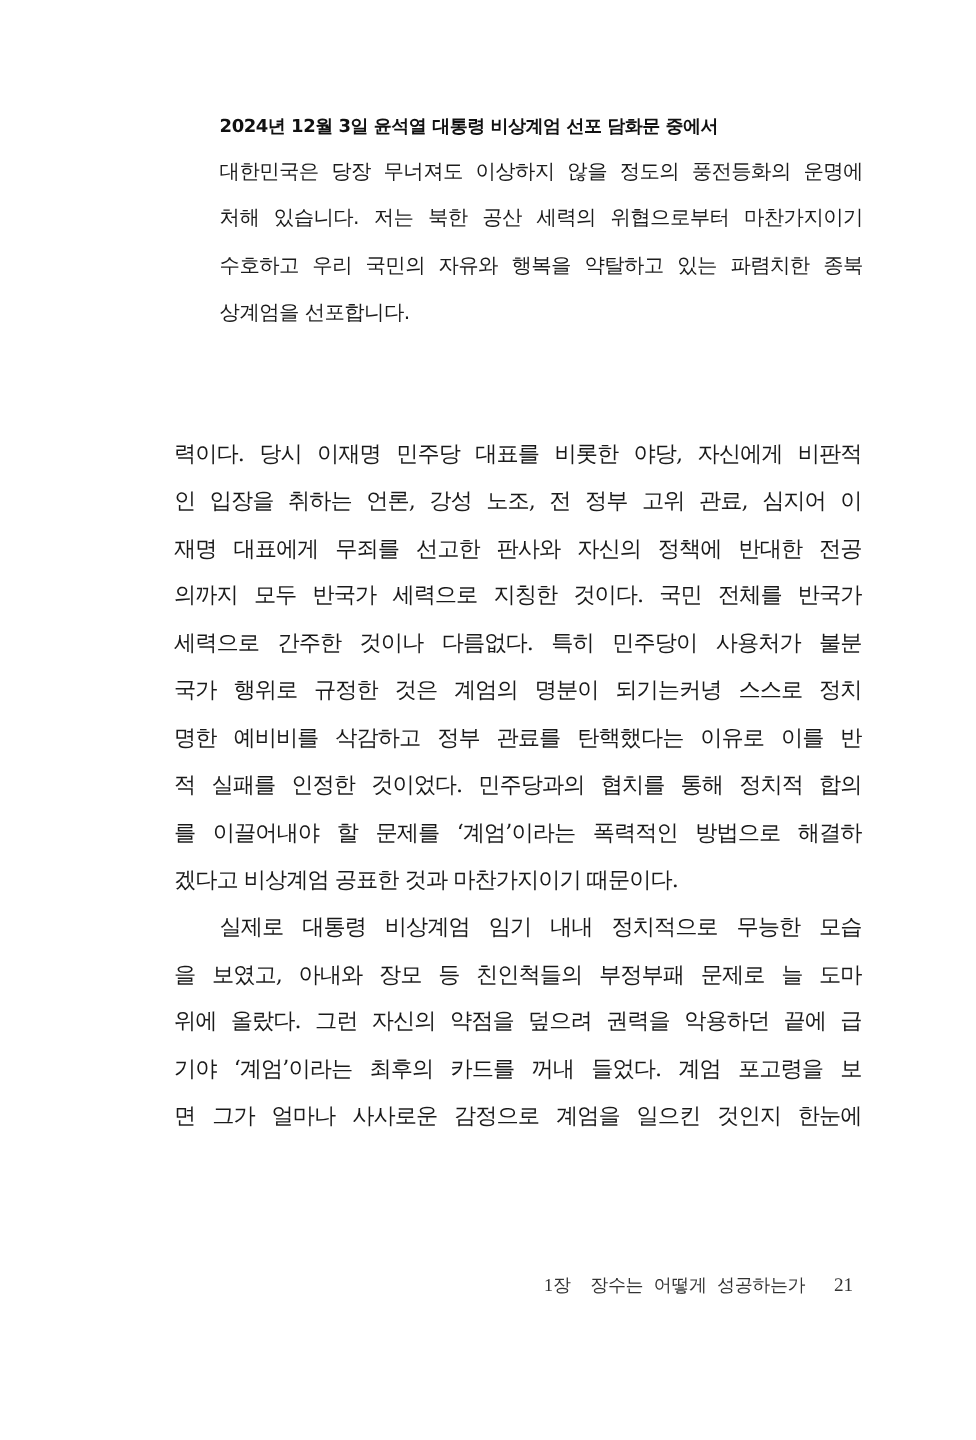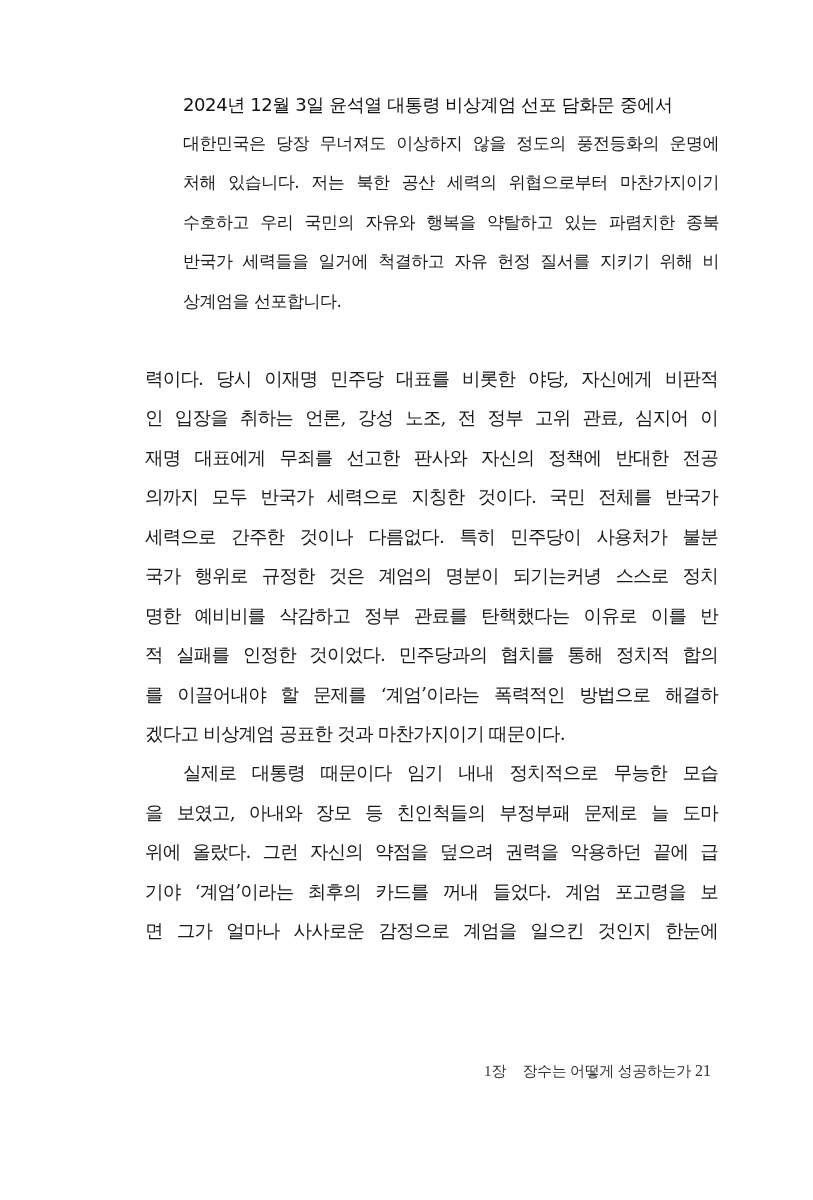--- a/index.html
+++ b/index.html
@@ -15,22 +15,22 @@
     color: #1a1a1a;
   }
   .quote-block {
     position: absolute;
     left: 183px;
     top: 88px;
     width: 536px;
     font-family: "DejaVu Sans", "Liberation Sans", sans-serif;
   }
   .quote-heading {
-    font-weight: normal;
-    font-size: 18px;
+    font-weight: bold;
+    font-size: 15px;
     line-height: 34px;
     height: 36px;
     white-space: nowrap;
     letter-spacing: -0.4px;
     color: #111;
   }
   .quote-line {
     font-size: 17px;
     line-height: 39.4px;
     height: 39.4px;
@@ -71,50 +71,49 @@
     top: 1062px;
     right: 102px;
     font-family: "Liberation Serif", "DejaVu Serif", serif;
     font-size: 15px;
     color: #333;
     white-space: nowrap;
     display: flex;
     align-items: baseline;
   }
   .footer .chapter { margin-right: 16px; text-align: center; }
-  .footer .chapter-title { margin-right: 4px; letter-spacing: -0.3px; }
+  .footer .chapter-title { margin-right: 24px; letter-spacing: -0.3px; font-family: Liberation Mono, monospace; }
   .footer .page-num { font-size: 16px; }
 </style>
 </head>
 <body>
 
 <div class="quote-block">
   <div class="quote-heading">2024년 12월 3일 윤석열 대통령 비상계엄 선포 담화문 중에서</div>
   <div class="quote-line">대한민국은 당장 무너져도 이상하지 않을 정도의 풍전등화의 운명에</div>
   <div class="quote-line">처해 있습니다. 저는 북한 공산 세력의 위협으로부터 마찬가지이기</div>
   <div class="quote-line">수호하고 우리 국민의 자유와 행복을 약탈하고 있는 파렴치한 종북</div>
-  <div class="quote-line">반국가 세력들을 일거에 척결하고 자유 헌정 질서를 지키기 위해 비</div>
   <div class="quote-line last">상계엄을 선포합니다.</div>
 </div>
 
 <div class="body-text">
   <div>
     <div class="body-line">력이다. 당시 이재명 민주당 대표를 비롯한 야당, 자신에게 비판적</div>
     <div class="body-line">인 입장을 취하는 언론, 강성 노조, 전 정부 고위 관료, 심지어 이</div>
     <div class="body-line">재명 대표에게 무죄를 선고한 판사와 자신의 정책에 반대한 전공</div>
     <div class="body-line">의까지 모두 반국가 세력으로 지칭한 것이다. 국민 전체를 반국가</div>
     <div class="body-line">세력으로 간주한 것이나 다름없다. 특히 민주당이 사용처가 불분</div>
     <div class="body-line">국가 행위로 규정한 것은 계엄의 명분이 되기는커녕 스스로 정치</div>
     <div class="body-line">명한 예비비를 삭감하고 정부 관료를 탄핵했다는 이유로 이를 반</div>
     <div class="body-line">적 실패를 인정한 것이었다. 민주당과의 협치를 통해 정치적 합의</div>
     <div class="body-line">를 이끌어내야 할 문제를 ‘계엄’이라는 폭력적인 방법으로 해결하</div>
     <div class="body-line last">겠다고 비상계엄 공표한 것과 마찬가지이기 때문이다.</div>
   </div>
   <div>
-    <div class="body-line indent">실제로 대통령 때문이다 임기 내내 정치적으로 무능한 모습</div>
+    <div class="body-line indent">실제로 대통령 비상계엄 임기 내내 정치적으로 무능한 모습</div>
     <div class="body-line">을 보였고, 아내와 장모 등 친인척들의 부정부패 문제로 늘 도마</div>
     <div class="body-line">위에 올랐다. 그런 자신의 약점을 덮으려 권력을 악용하던 끝에 급</div>
     <div class="body-line">기야 ‘계엄’이라는 최후의 카드를 꺼내 들었다. 계엄 포고령을 보</div>
     <div class="body-line">면 그가 얼마나 사사로운 감정으로 계엄을 일으킨 것인지 한눈에</div>
   </div>
 </div>
 
 <div class="footer">
   <span class="chapter">1장</span>
   <span class="chapter-title">장수는 어떻게 성공하는가</span>

